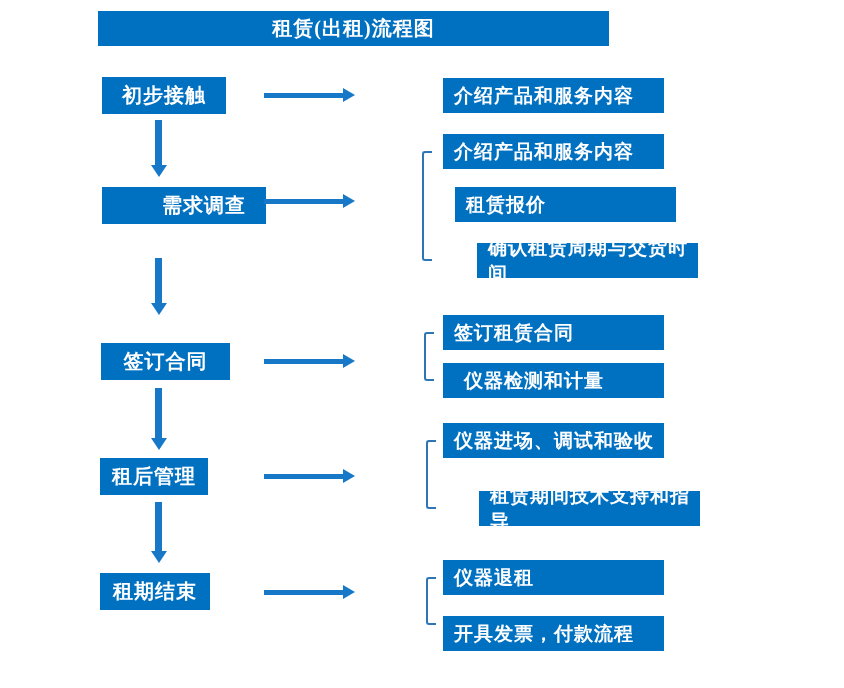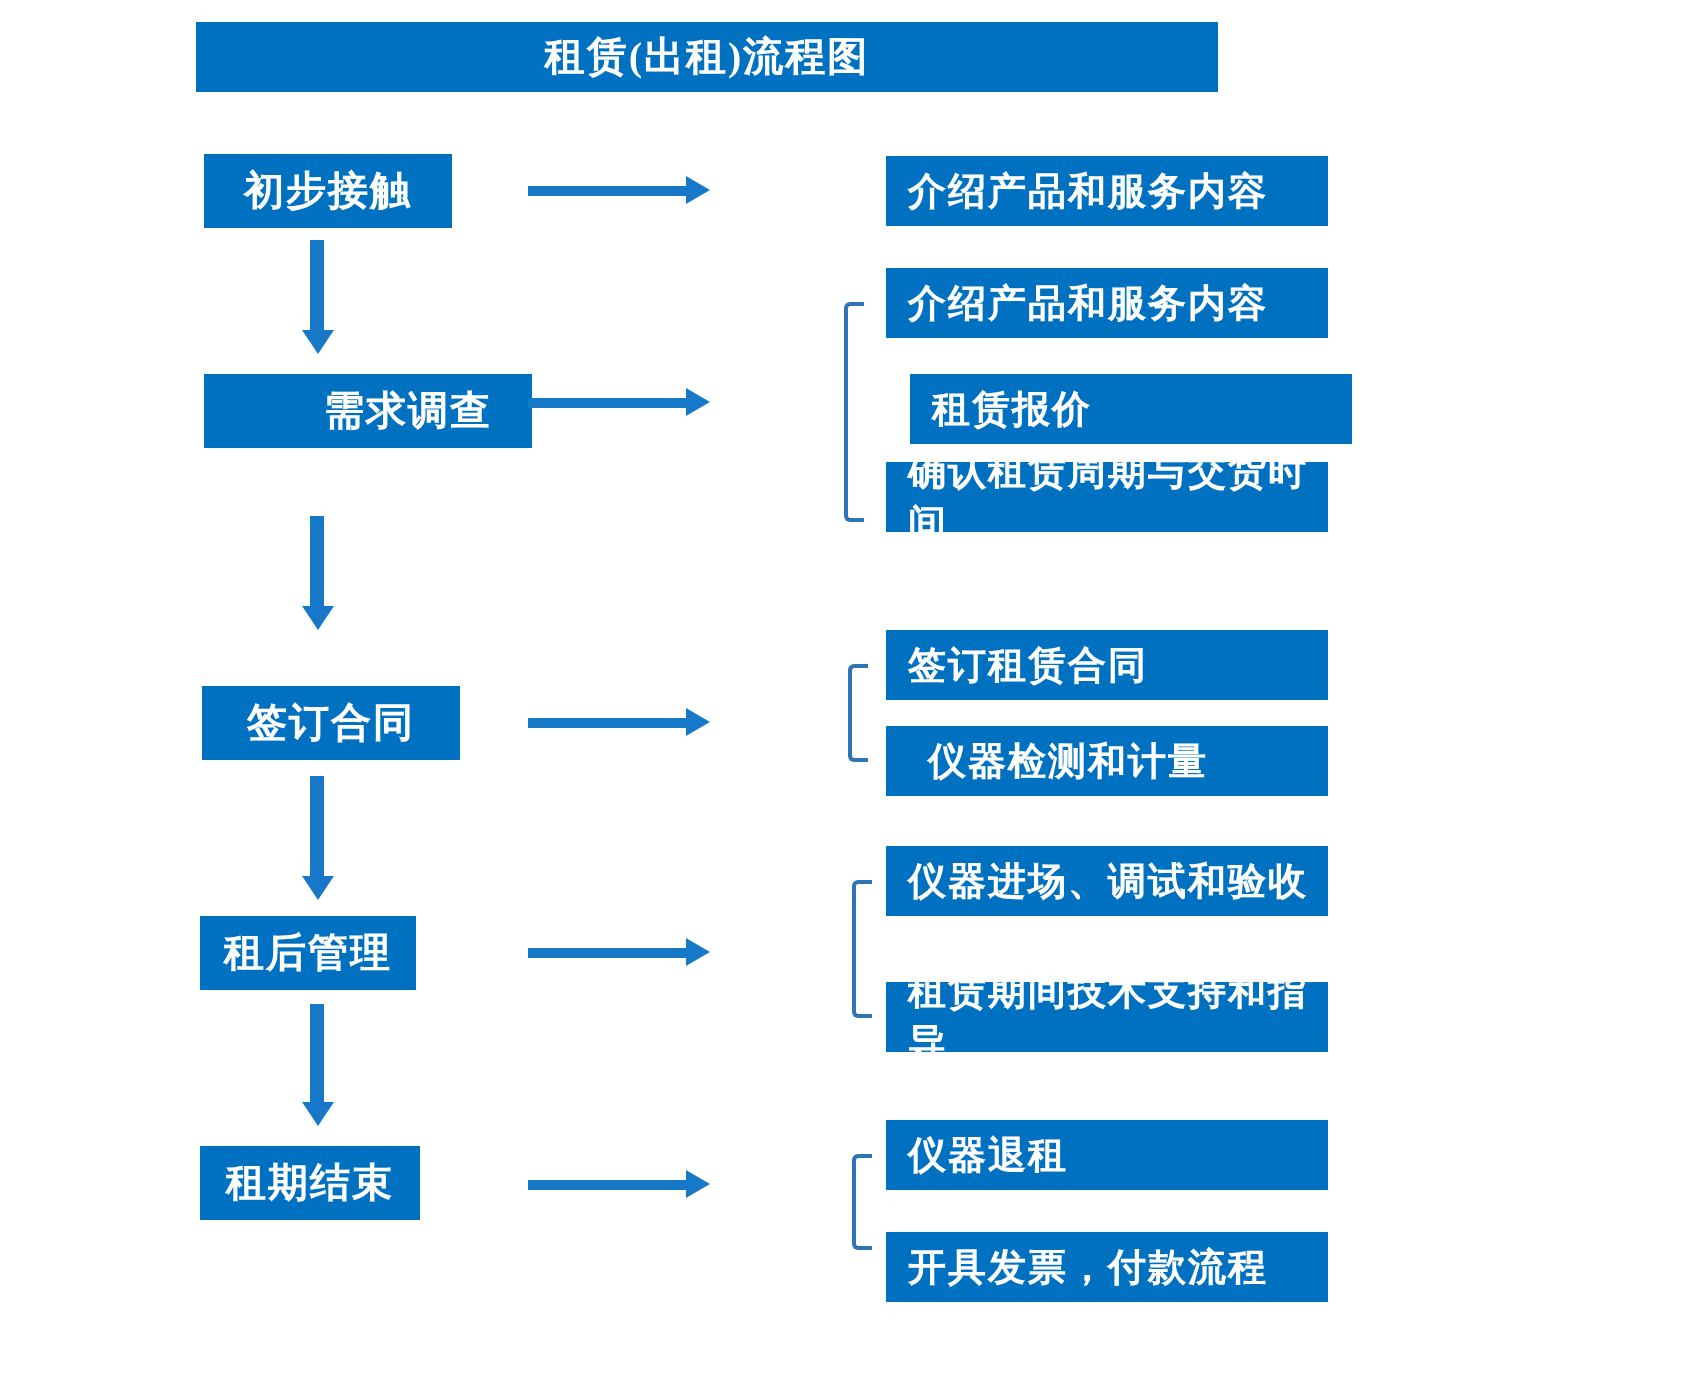--- a/index.html
+++ b/index.html
@@ -90,21 +90,21 @@
     </div>
 
   <div class="bracket" style="left:422px;top:151px;height:110px;"></div>
   <div class="bracket" style="left:424px;top:332px;height:49px;"></div>
   <div class="bracket" style="left:426px;top:440px;height:69px;"></div>
   <div class="bracket" style="left:426px;top:577px;height:48px;"></div>
 
   <div class="detail-box" style="top:78px;">介绍产品和服务内容</div>
   <div class="detail-box" style="top:134px;">介绍产品和服务内容</div>
   <div class="detail-box" style="top:187px;margin-left:12px;">租赁报价</div>
-  <div class="detail-box" style="top:231px;">确认租赁周期与交货时间</div>
+  <div class="detail-box" style="top:243px;margin-left:34px;">确认租赁周期与交货时间</div>
   <div class="detail-box" style="top:315px;">签订租赁合同</div>
   <div class="detail-box" style="top:363px;padding-left:21px;">仪器检测和计量</div>
   <div class="detail-box" style="top:423px;">仪器进场、调试和验收</div>
-  <div class="detail-box" style="top:491px;">租赁期间技术支持和指导</div>
+  <div class="detail-box" style="top:491px;margin-left:36px;">租赁期间技术支持和指导</div>
   <div class="detail-box" style="top:560px;">仪器退租</div>
   <div class="detail-box" style="top:616px;font-family:Liberation Mono, monospace;">开具发票，付款流程</div>
 
 </div>
 
 </body></html>

